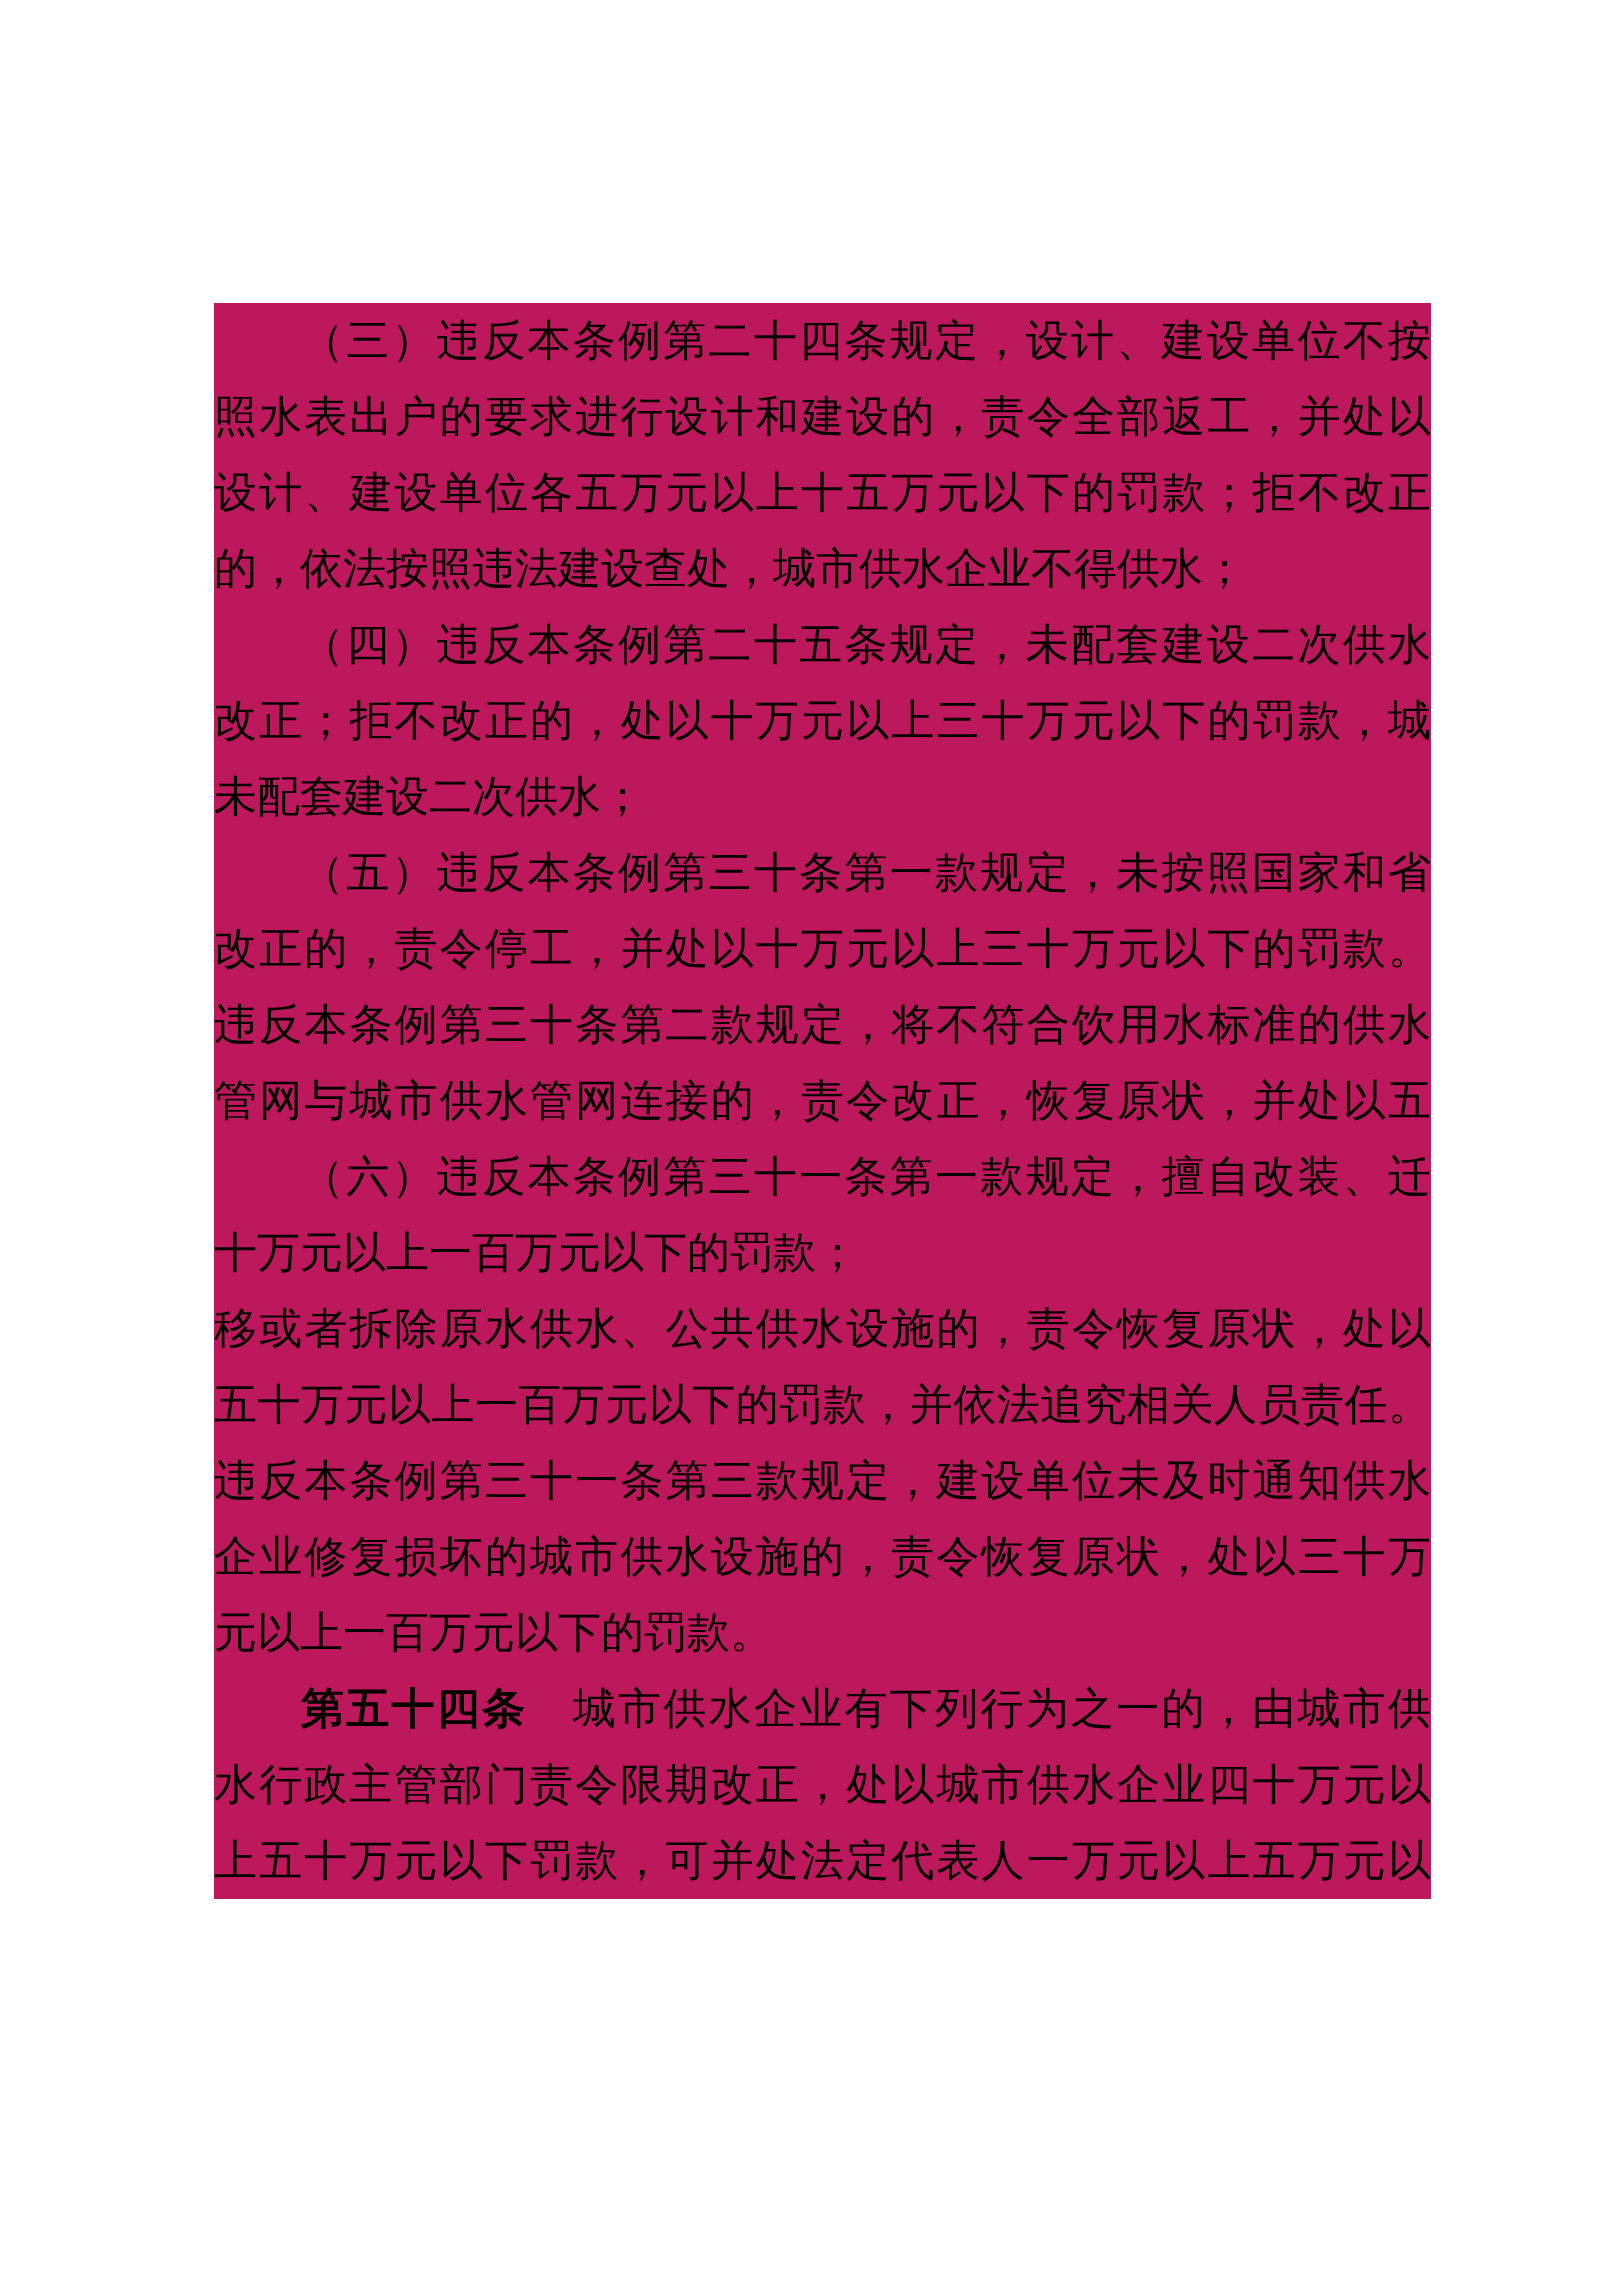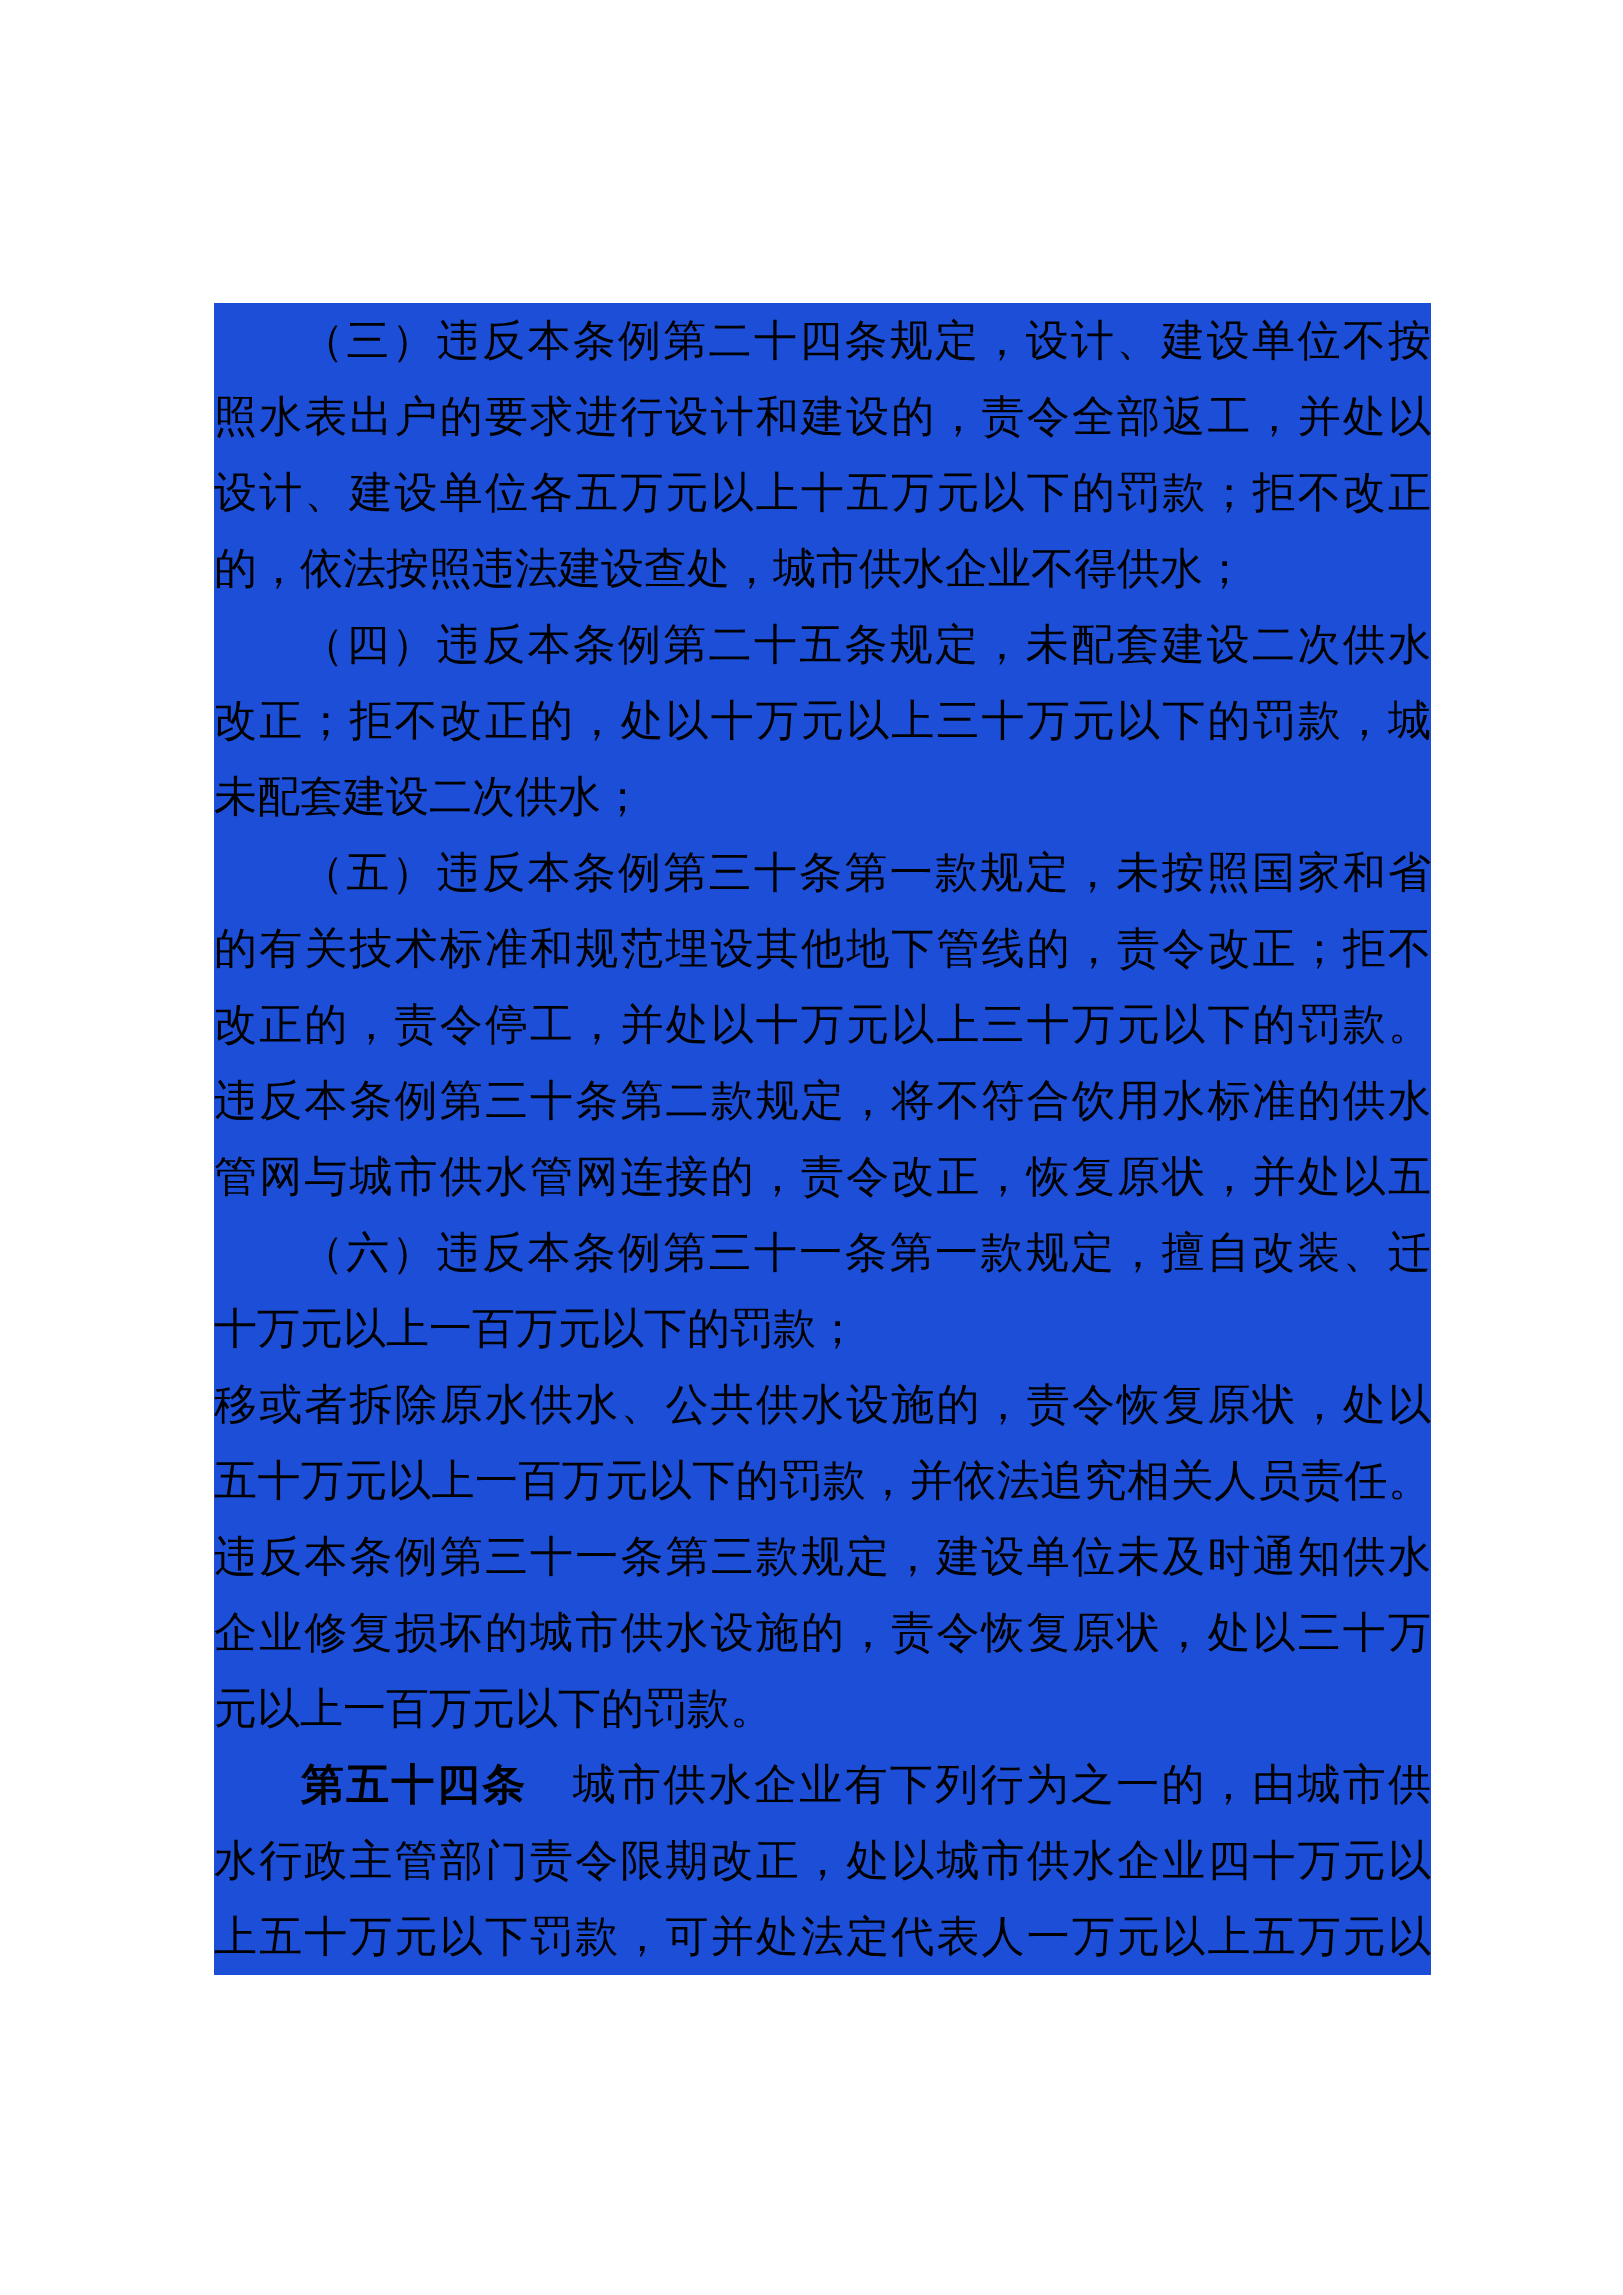--- a/index.html
+++ b/index.html
@@ -34,30 +34,29 @@
     white-space: normal;
   }
   .text-line.indent { padding-left: 87px; }
   .text-line.last { text-align-last: left; }
   .article-bold { font-weight: bold; }
 </style>
 </head>
 <body>
 
 <div class="page">
-  <div class="doc" id="document-body" style="background: #1d4ed8; color: rgb(0, 0, 0);">
+  <div class="doc" id="document-body" style="background: #be185d; color: rgb(0, 0, 0);">
       <div class="text-line indent">（三）违反本条例第二十四条规定，设计、建设单位不按</div>
       <div class="text-line">照水表出户的要求进行设计和建设的，责令全部返工，并处以</div>
       <div class="text-line">设计、建设单位各五万元以上十五万元以下的罚款；拒不改正</div>
       <div class="text-line last">的，依法按照违法建设查处，城市供水企业不得供水；</div>
       <div class="text-line indent">（四）违反本条例第二十五条规定，未配套建设二次供水</div>
       <div class="text-line">改正；拒不改正的，处以十万元以上三十万元以下的罚款，城</div>
       <div class="text-line last">未配套建设二次供水；</div>
       <div class="text-line indent">（五）违反本条例第三十条第一款规定，未按照国家和省</div>
-      <div class="text-line">的有关技术标准和规范埋设其他地下管线的，责令改正；拒不</div>
       <div class="text-line">改正的，责令停工，并处以十万元以上三十万元以下的罚款。</div>
       <div class="text-line">违反本条例第三十条第二款规定，将不符合饮用水标准的供水</div>
       <div class="text-line">管网与城市供水管网连接的，责令改正，恢复原状，并处以五</div>
       <div class="text-line indent">（六）违反本条例第三十一条第一款规定，擅自改装、迁</div>
       <div class="text-line last">十万元以上一百万元以下的罚款；</div>
       <div class="text-line">移或者拆除原水供水、公共供水设施的，责令恢复原状，处以</div>
       <div class="text-line">五十万元以上一百万元以下的罚款，并依法追究相关人员责任。</div>
       <div class="text-line">违反本条例第三十一条第三款规定，建设单位未及时通知供水</div>
       <div class="text-line">企业修复损坏的城市供水设施的，责令恢复原状，处以三十万</div>
       <div class="text-line last">元以上一百万元以下的罚款。</div>

